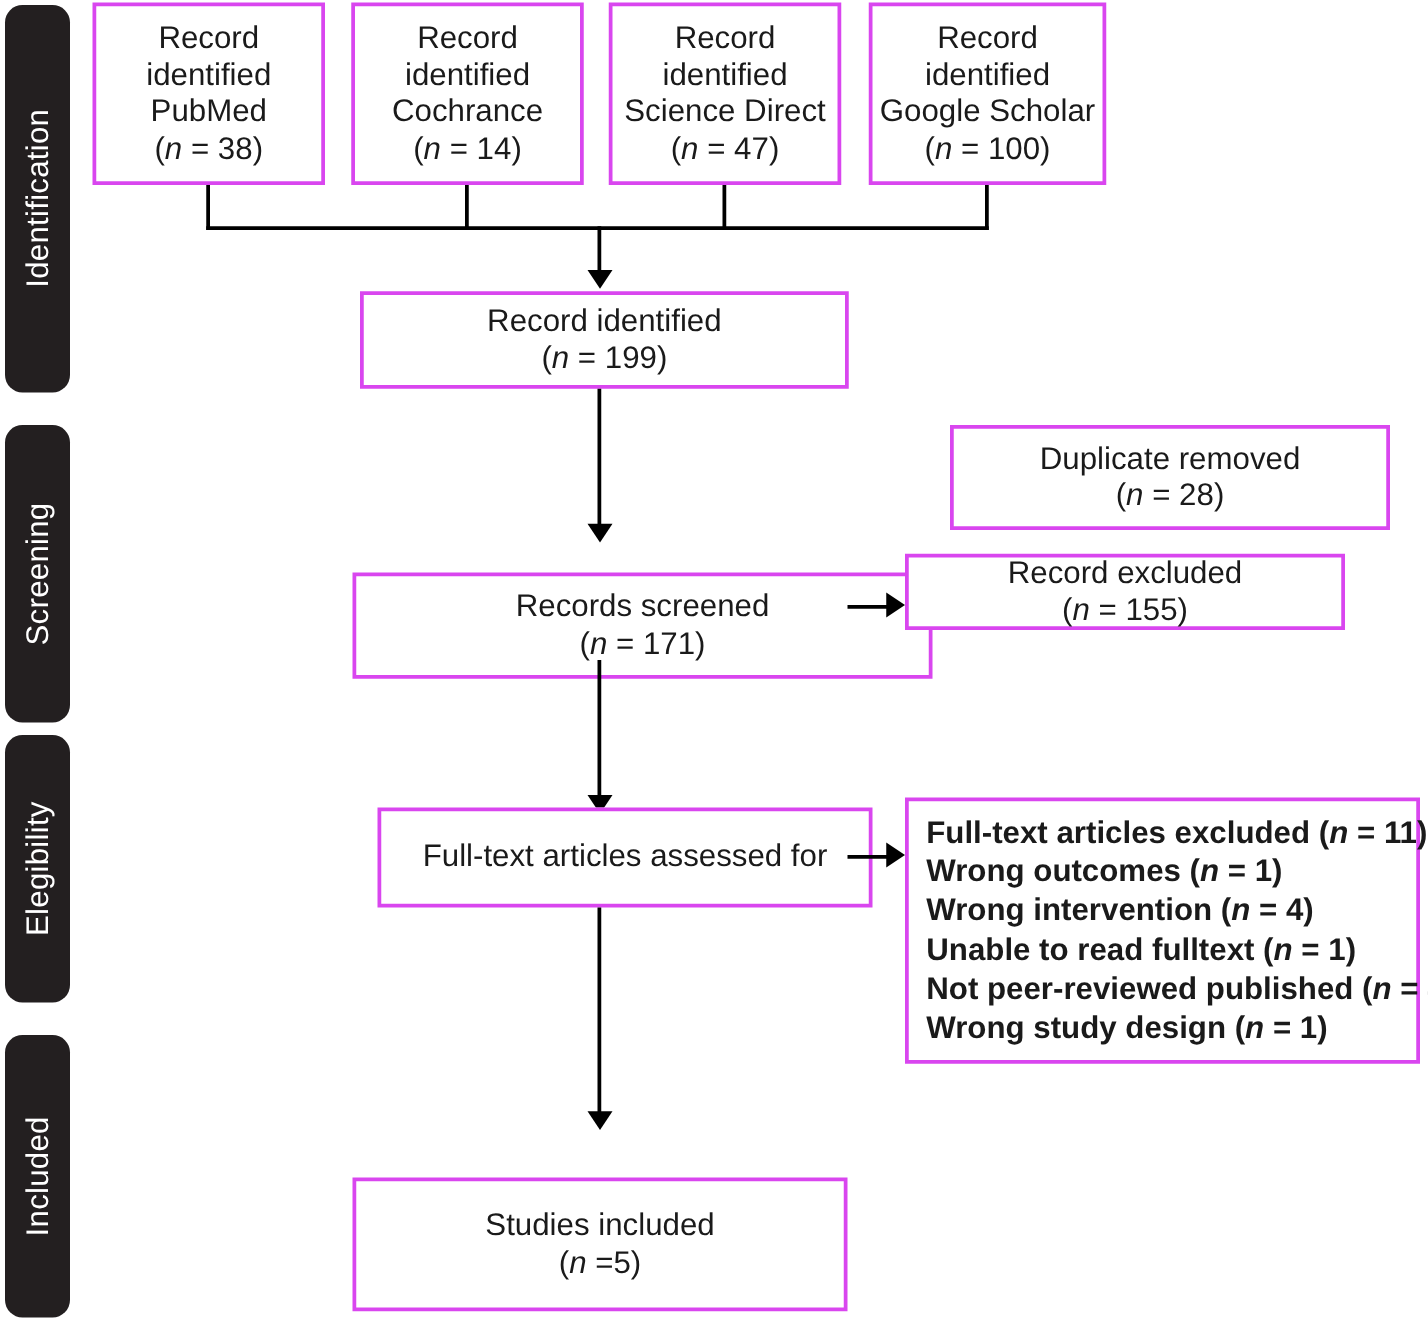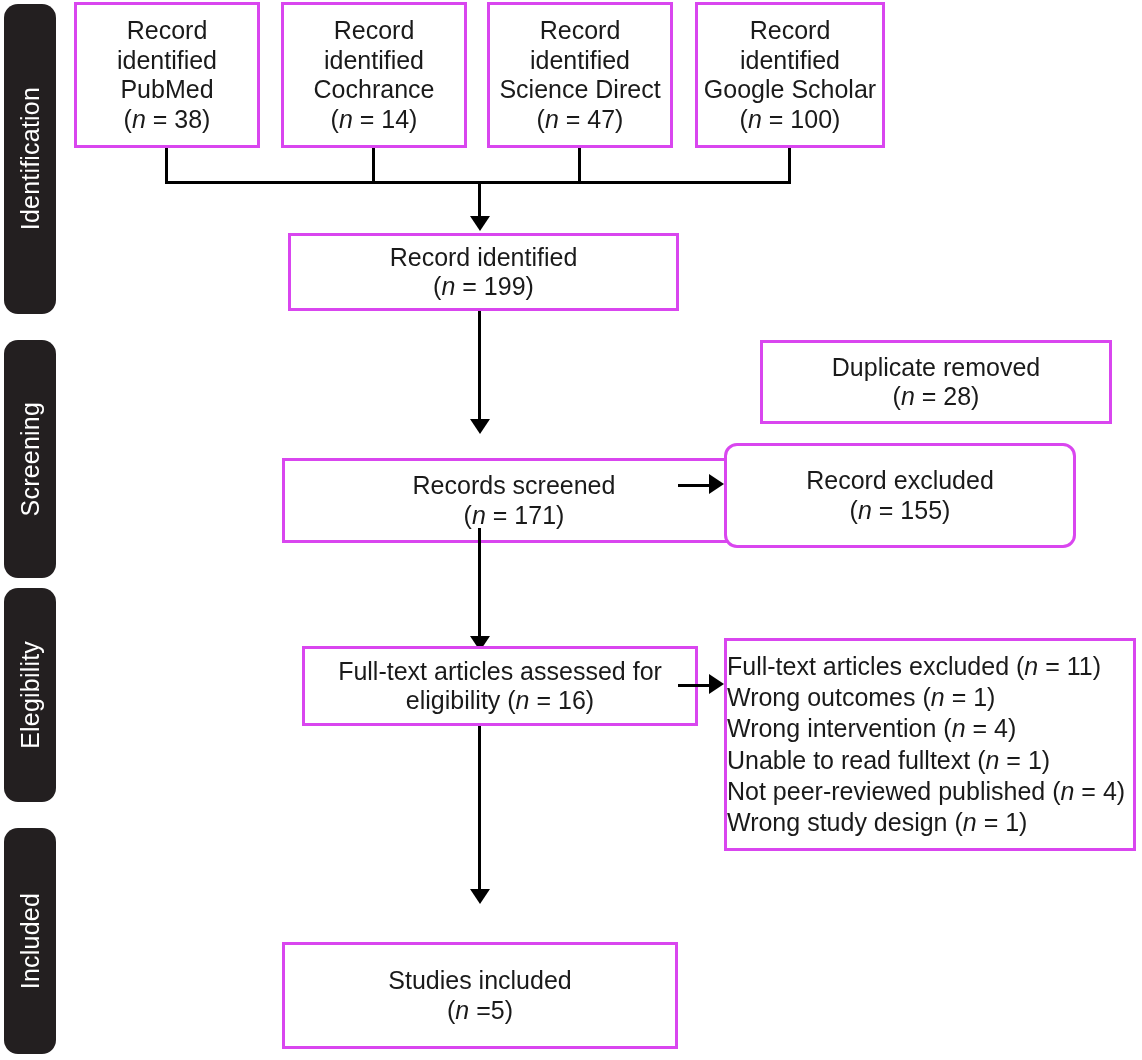--- a/index.html
+++ b/index.html
@@ -52,22 +52,24 @@
     line-height: 1.18;
     font-size: 25px;
   }
   .box .line {
     display: block;
     white-space: nowrap;
   }
   .box.left-align {
     align-items: flex-start;
     text-align: left;
+    padding-left: 14px;
     line-height: 1.25;
     justify-content: center;
+    font-weight: bold;
   }
   .box.left-align .line { white-space: nowrap; }
   em.n { font-style: italic; }
 
   
   .vline {
     position: absolute;
     background: #000000;
     width: 3px;
   }
@@ -165,31 +167,30 @@
   </div>
 
   <div class="box" style="left:282px; top:458px; width:464px; height:85px;">
     <span class="line">Records screened</span>
     <span class="line"><span>(</span><em class="n">n</em><span> = </span><span>171</span><span>)</span></span>
   </div>
 
   <div class="hline" style="left:678px; top:484px; width:34px;"></div>
   <div class="arrow-right" style="left:709px; top:474px;"></div>
 
-  <div class="box" style="left:724px; top:443px; width:352px; height:105px;border-radius:13px;">
+  <div class="box" style="left:724px; top:443px; width:352px; height:61px;">
     <span class="line">Record excluded</span>
     <span class="line"><span>(</span><em class="n">n</em><span> = </span><span>155</span><span>)</span></span>
   </div>
 
   <div class="vline" style="left:478px; top:528px; height:110px;"></div>
   <div class="arrow-down" style="left:470px; top:636px;"></div>
 
   <div class="box" style="left:282px; top:646px; width:396px; height:80px;margin-left:20px;">
     <span class="line">Full-text articles assessed for</span>
-    <span class="line"><span>eligibility </span><span>(</span><em class="n">n</em><span> = </span><span>16</span><span>)</span></span>
   </div>
 
   <div class="hline" style="left:678px; top:684px; width:34px;"></div>
   <div class="arrow-right" style="left:709px; top:674px;"></div>
 
   <div class="box left-align" style="left:724px; top:638px; width:412px; height:213px;">
     <span class="line"><span>Full-text articles excluded </span><span>(</span><em class="n">n</em><span> = </span><span>11</span><span>)</span></span>
     <span class="line"><span>Wrong outcomes </span><span>(</span><em class="n">n</em><span> = </span><span>1</span><span>)</span></span>
     <span class="line"><span>Wrong intervention </span><span>(</span><em class="n">n</em><span> = </span><span>4</span><span>)</span></span>
     <span class="line"><span>Unable to read fulltext </span><span>(</span><em class="n">n</em><span> = </span><span>1</span><span>)</span></span>

